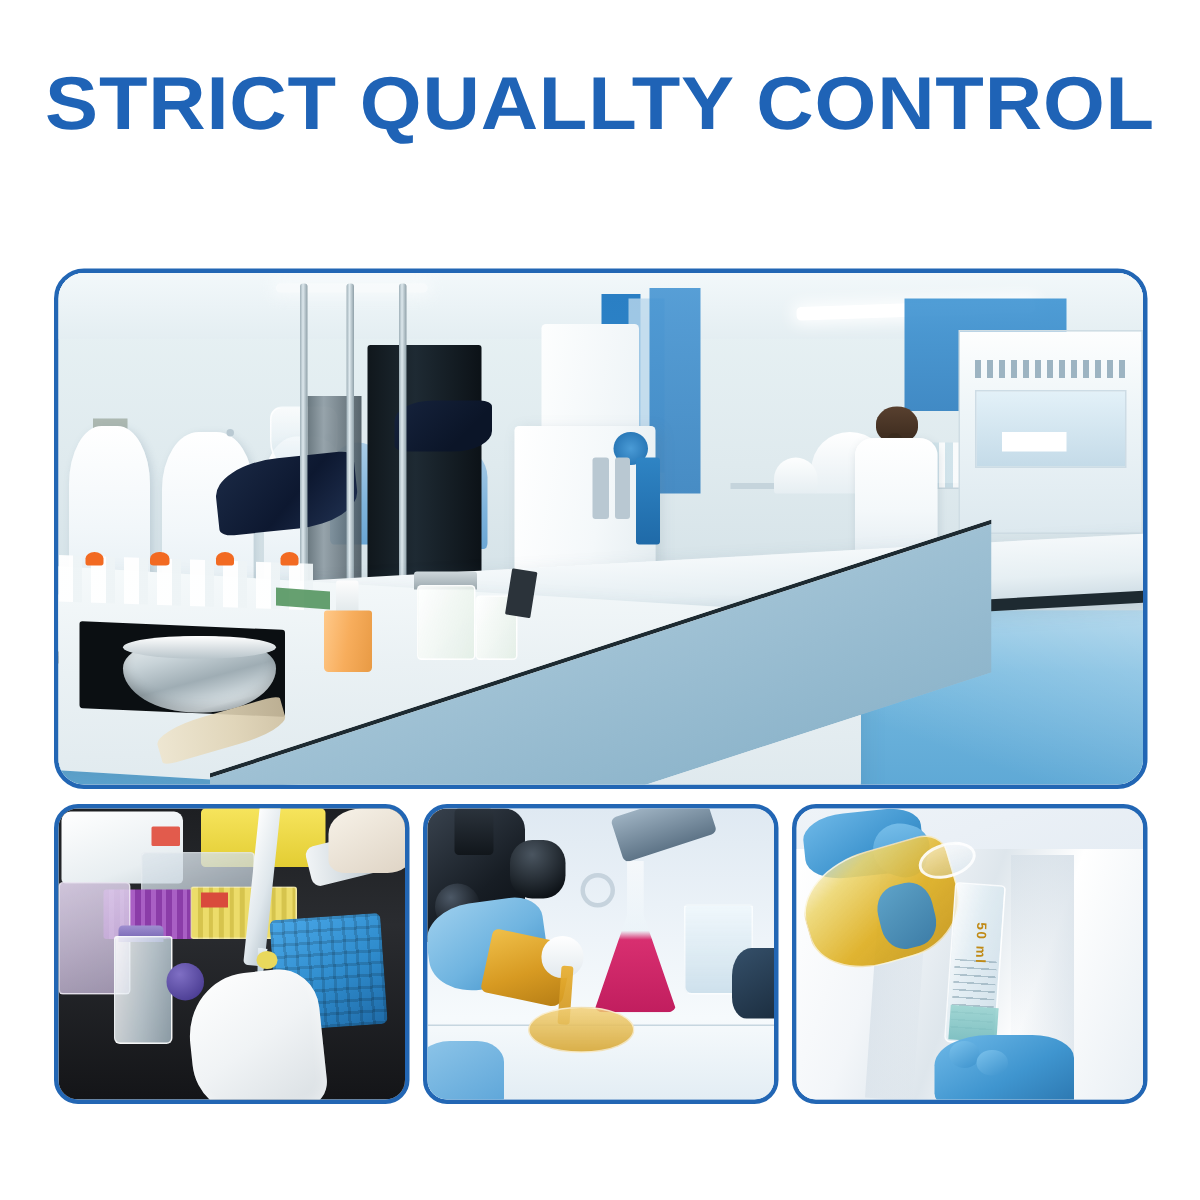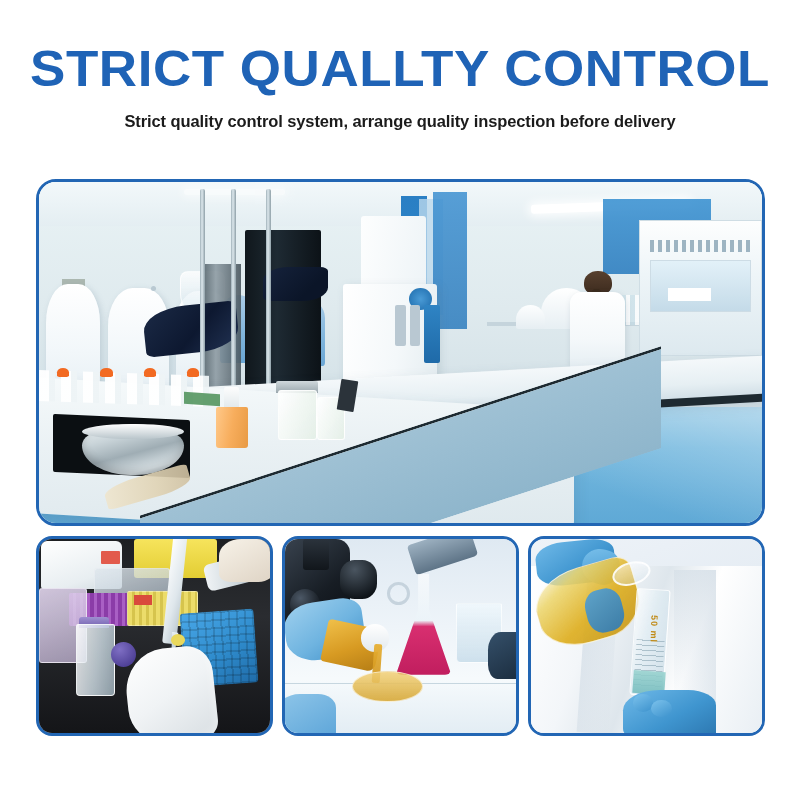--- a/index.html
+++ b/index.html
@@ -944,21 +944,20 @@
   .t3-f1 { left: 44%; top: 80%; width: 9%; height: 9%; }
   .t3-f2 { left: 52%; top: 83%; width: 9%; height: 9%; }
 </style>
 </head>
 <body>
 
 <div class="page">
 
   <div class="heading-block">
     <div class="main-title">STRICT QUALLTY CONTROL</div>
-    <div class="sub-title">Strict quality control system, arrange quality inspection before delivery</div>
   </div>
 
   <div class="photo-frame hero-frame">
     <div class="scene">
       <div class="hero-bg"></div>
       <div class="hero-wall"></div>
       <div class="hero-ceiling"></div>
       <div class="ceiling-light cl-1"></div>
       <div class="ceiling-light cl-2"></div>
 

